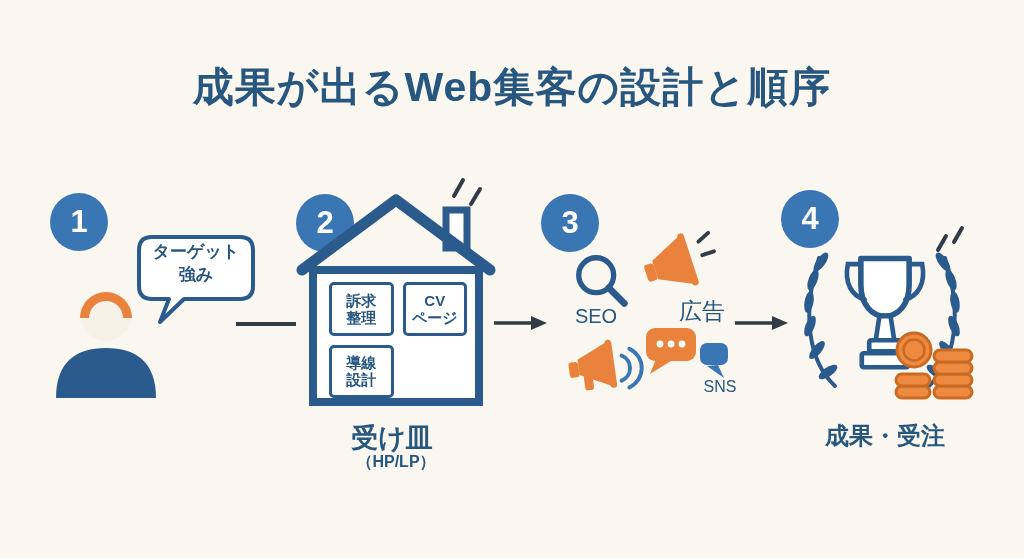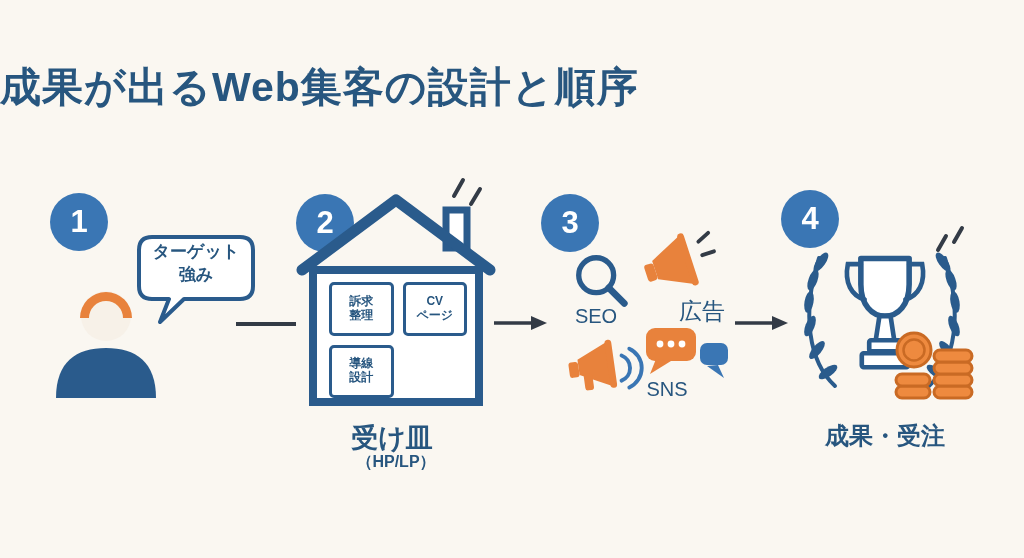--- a/index.html
+++ b/index.html
@@ -2,21 +2,21 @@
 <html><head>
 <meta charset="utf-8">
 <style>
   html,body{margin:0;padding:0;background:#ffffff;}
   .canvas{
     position:relative;width:1024px;height:558px;overflow:hidden;
     background:#faf7f1;
     font-family:"Liberation Sans","DejaVu Sans",sans-serif;
   }
   .title{
-    position:absolute;top:60px;left:0;width:100%;margin:0;text-align:left;
+    position:absolute;top:60px;left:0;width:100%;margin:0;text-align:center;
     font-size:41px;font-weight:800;color:#27567f;letter-spacing:1px;
   }
   .num{
     position:absolute;width:58px;height:58px;border-radius:50%;
     background:#3a76b4;color:#fff;display:flex;align-items:center;justify-content:center;
     font-size:31px;font-weight:700;
   }
   #num1{left:50px;top:193px}
   #num2{left:296px;top:194px}
   #num3{left:541px;top:194px}
@@ -35,36 +35,36 @@
   .line1{position:absolute;left:236px;top:322px;width:60px;height:4px;background:#333b46}
 
   .house{position:absolute;left:296px;top:158px;width:200px;height:252px}
   .house-boxes{
     position:absolute;left:329px;top:282px;width:138px;height:116px;
     display:grid;grid-template-columns:1fr 1fr;grid-template-rows:1fr 1fr;gap:9px;
   }
   .hbox{
     border:3px solid #2a5b8c;border-radius:5px;background:#fff;
     display:flex;flex-direction:column;align-items:center;justify-content:center;
-    font-size:12px;font-weight:700;color:#27567f;line-height:1.15;
+    font-size:15px;font-weight:700;color:#27567f;line-height:1.15;
   }
   .cap{position:absolute;text-align:center;color:#27567f;font-weight:800;}
   #cap2a{left:292px;top:420px;width:200px;font-size:27px}
   #cap2b{left:296px;top:452px;width:200px;font-size:16px}
   #cap4{left:780px;top:420px;width:210px;font-size:24px}
 
   .arrow{position:absolute;width:54px;height:20px}
   #arrow2{left:494px;top:313px}
   #arrow3{left:735px;top:313px}
 
   .magnifier{position:absolute;left:570px;top:250px;width:64px;height:64px}
   .label{position:absolute;text-align:center;font-weight:400;color:#27567f}
   #seo-label{left:558px;top:305px;width:76px;font-size:20px}
   #ad-label{left:672px;top:296px;width:60px;font-size:23px}
-  #sns-label{left:635px;top:378px;width:64px;font-size:20px}
+  #sns-label{left:688px;top:378px;width:64px;font-size:16px}
   .mega-top{position:absolute;left:638px;top:228px;width:80px;height:68px}
   .mega-bottom{position:absolute;left:564px;top:338px;width:86px;height:62px}
   .chat{position:absolute;left:644px;top:326px;width:88px;height:58px}
 
   .sparkle-trophy{position:absolute;left:932px;top:206px;width:42px;height:50px}
   .laurel{position:absolute;top:250px;width:48px;height:142px}
   #laurel-left{left:795px}
   #laurel-right{left:921px;transform:scaleX(-1)}
   .trophy{position:absolute;left:838px;top:253px;width:94px;height:130px}
   .coins{position:absolute;left:892px;top:324px;width:86px;height:78px}

